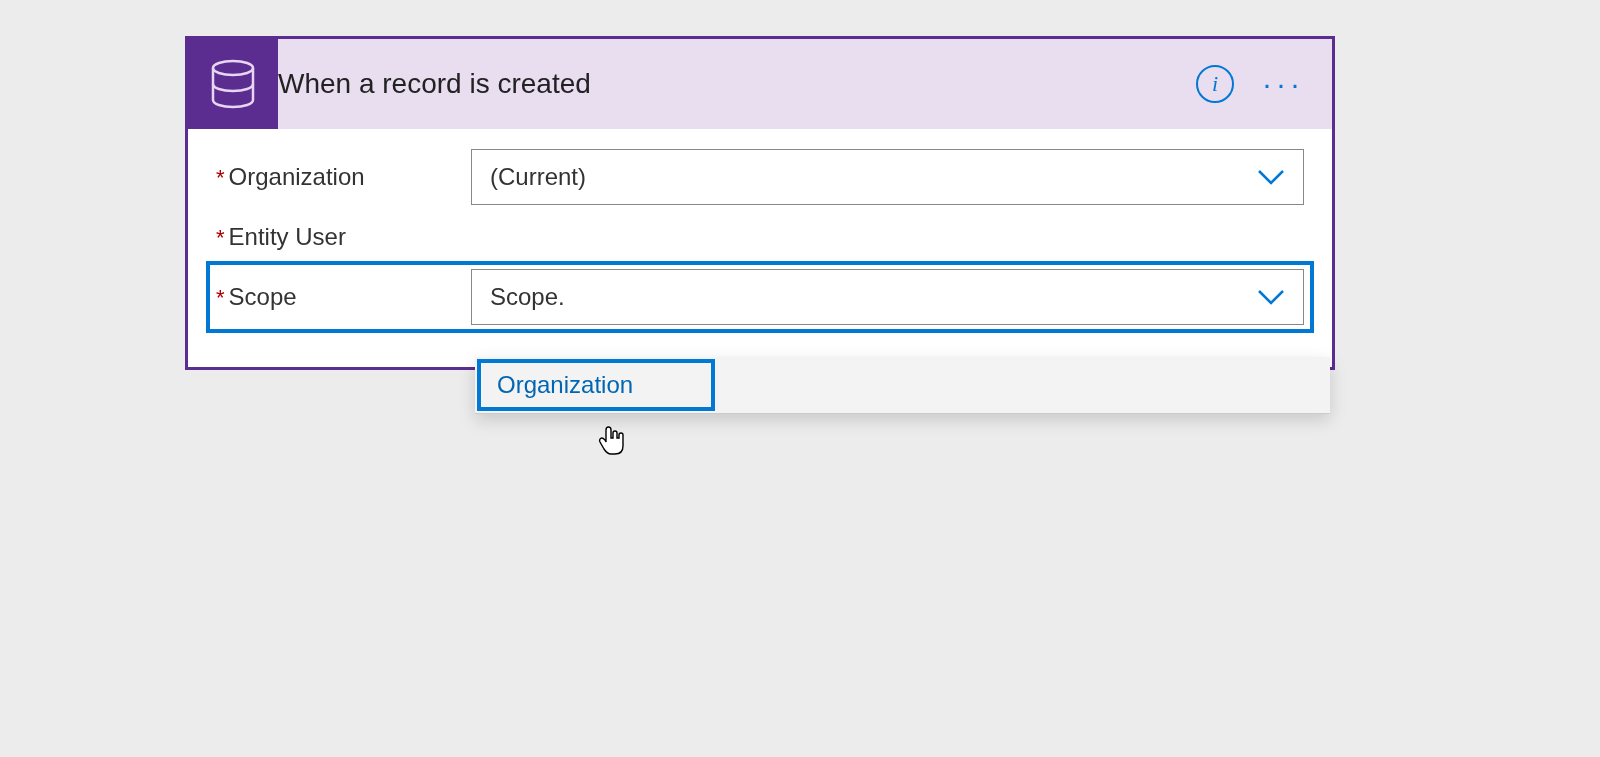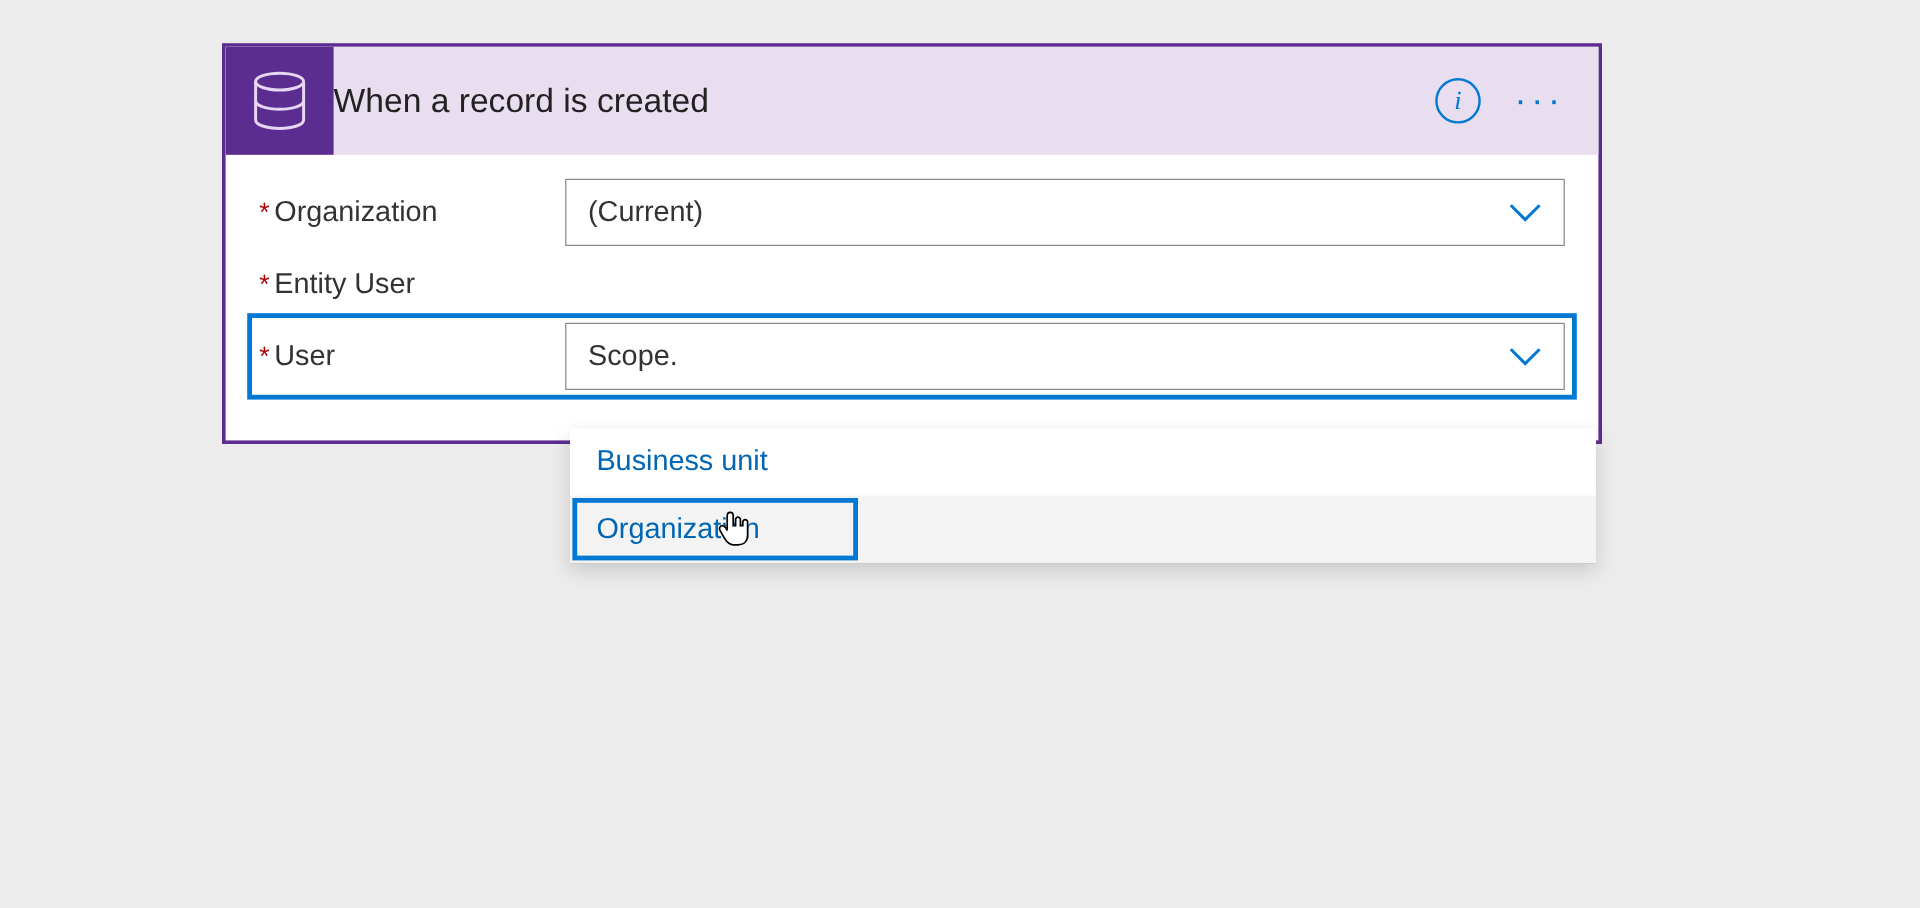--- a/index.html
+++ b/index.html
@@ -191,36 +191,35 @@
     <div class="form-row">
       <div class="form-label">
         <span class="req">*</span>
         <span>Entity User</span>
       </div>
     </div>
 
     <div class="form-row highlighted">
       <div class="form-label">
         <span class="req">*</span>
-        <span>User</span>
+        <span>Scope</span>
       </div>
       <div class="form-select">
         <span>Scope.</span>
         <span class="chevron">
           <svg viewBox="0 0 28 16">
               <polyline points="2,2 14,14 26,2"></polyline>
             </svg>
         </span>
       </div>
     </div>
 
   </div>
 </div>
 
 <div class="dropdown-container">
-  <div class="dropdown-item">Business unit</div>
   <div class="dropdown-item hovered highlighted">Organization</div>
   <div class="dropdown-divider"></div>
 </div>
 
 <svg class="cursor-hand" style="left:598px; top:424px;" viewBox="0 0 28 32">
   <path d="M8 18 V6 C8 4 9 3 10.5 3 C12 3 13 4 13 6 V14 H15 V9 C15 8 16 7 17 7 C18 7 19 8 19 9 V14 H21 V11 C21 10 22 9 23 9 C24 9 25 10 25 11 V22 C25 27 22 30 17 30 H13 C10 30 8 28 6 25 L2 18 C1 16 2 14 4 14 C5 14 6 15 7 16 Z" fill="#fff" stroke="#000" stroke-width="1.4"></path>
 </svg>
 
 </body></html>

